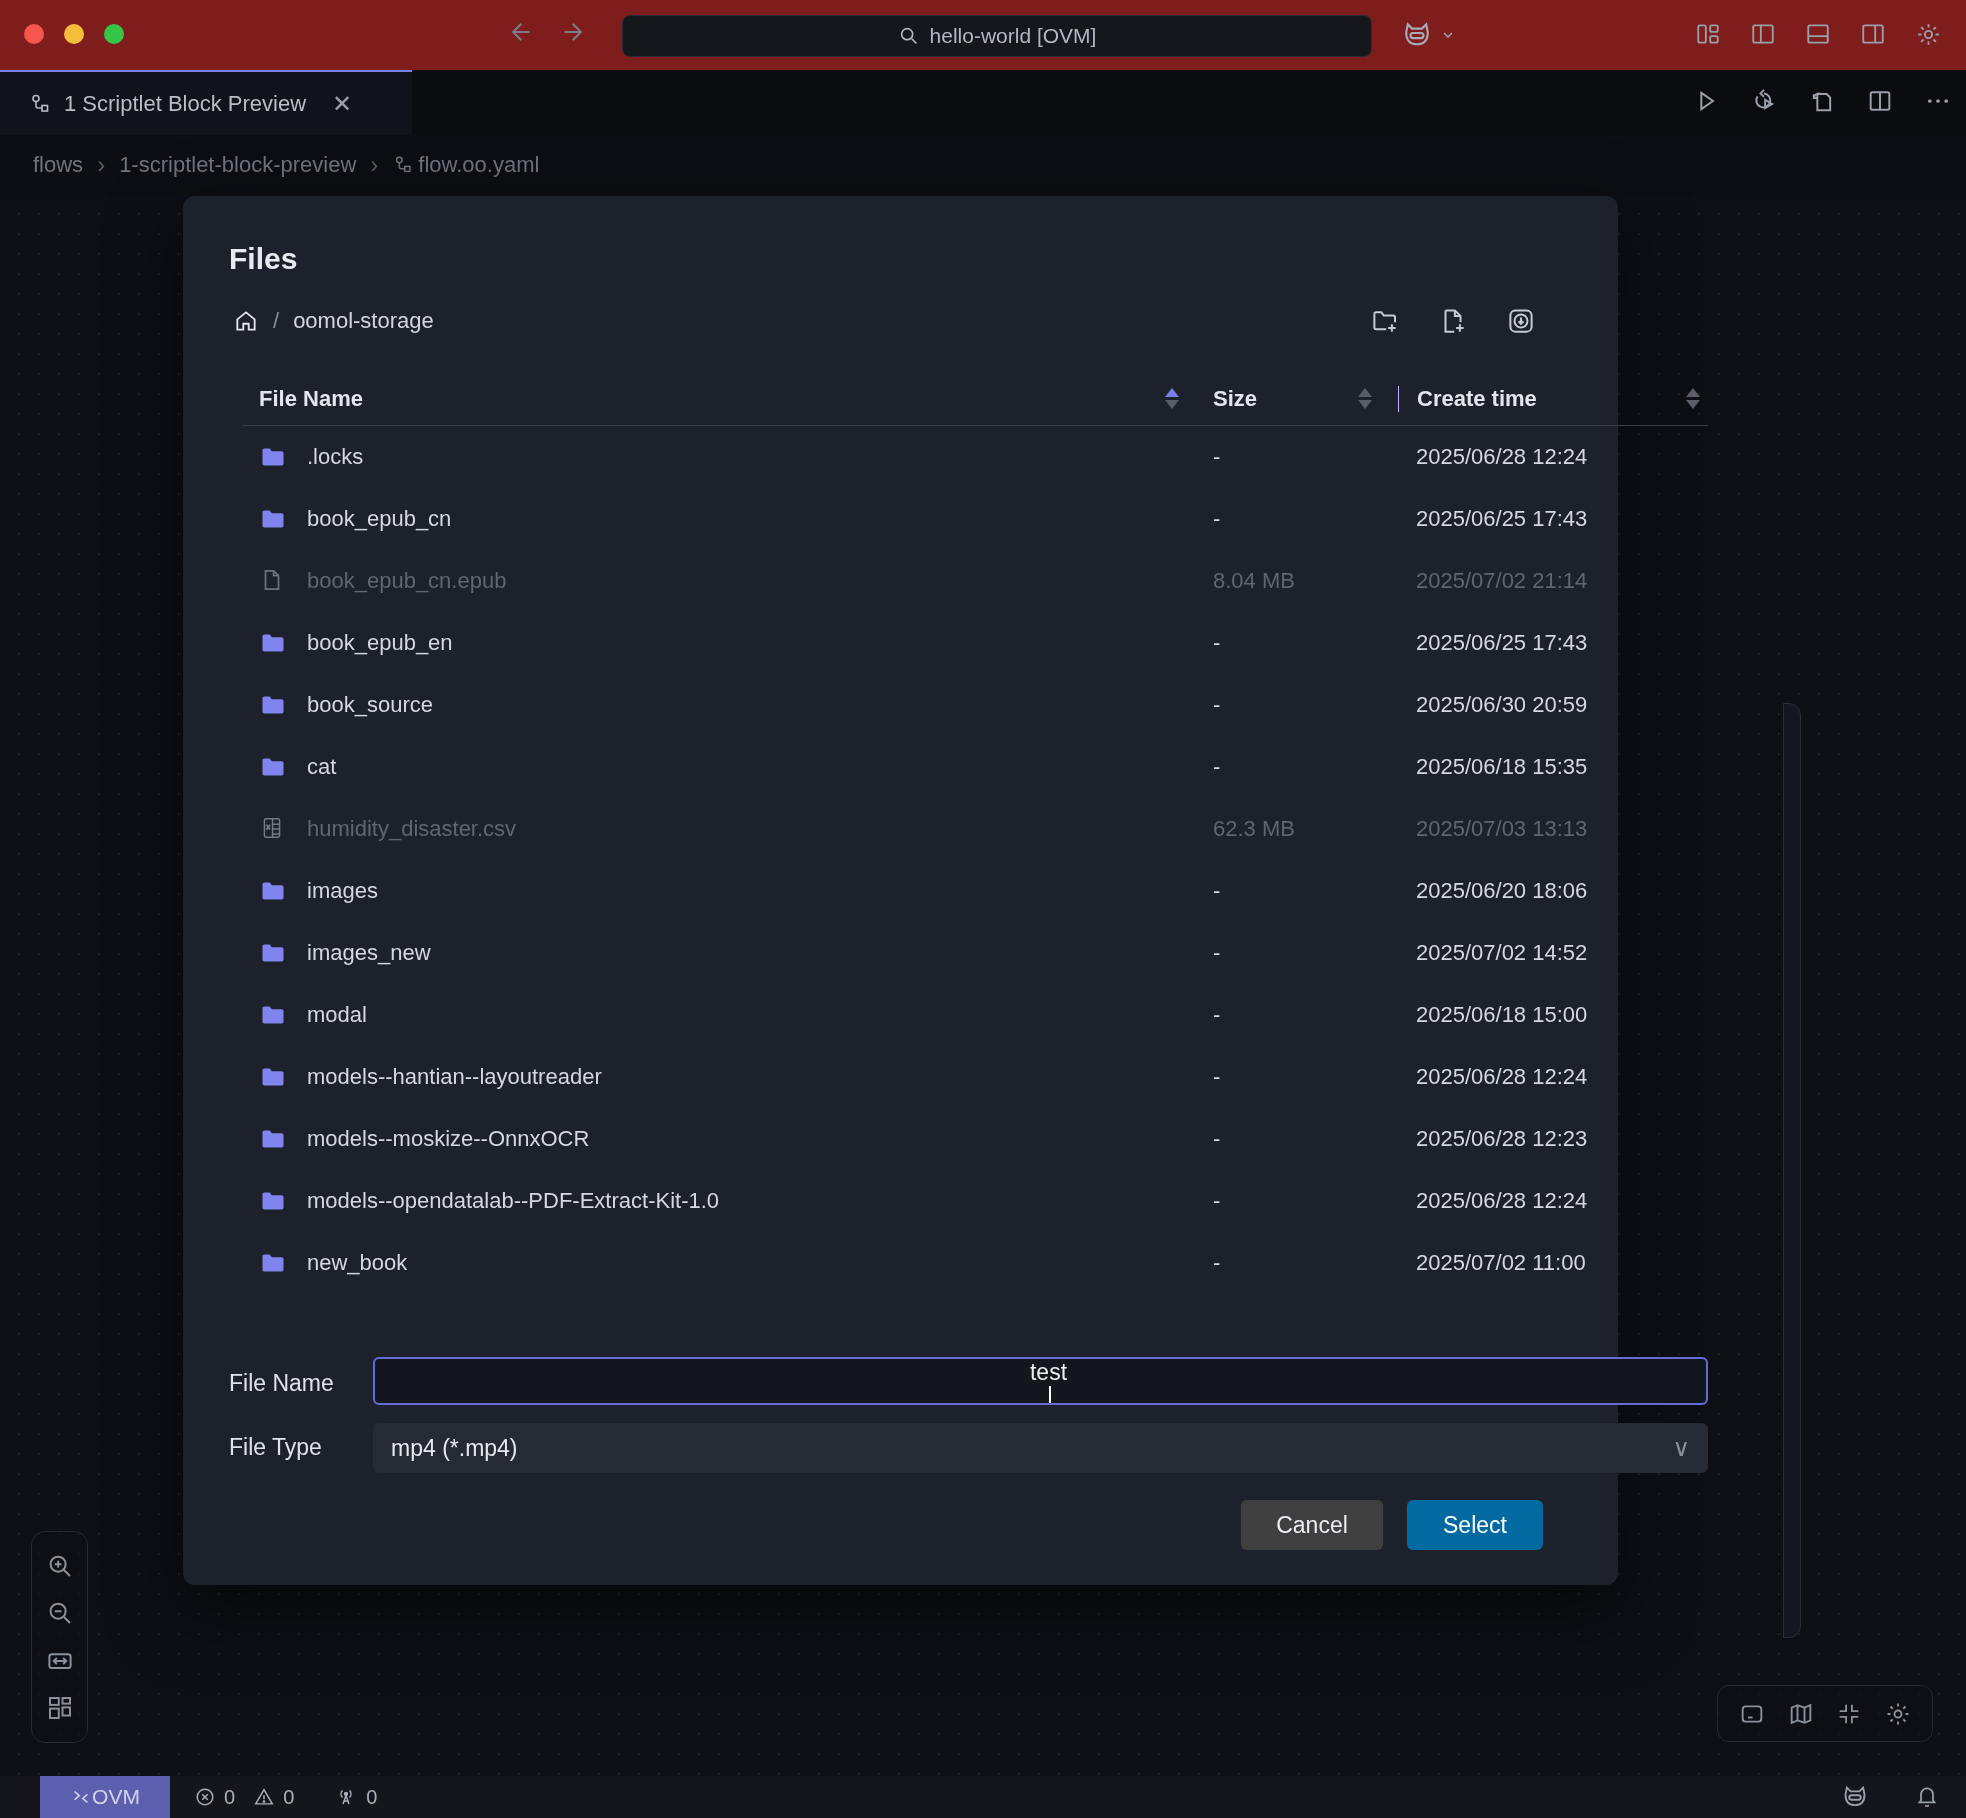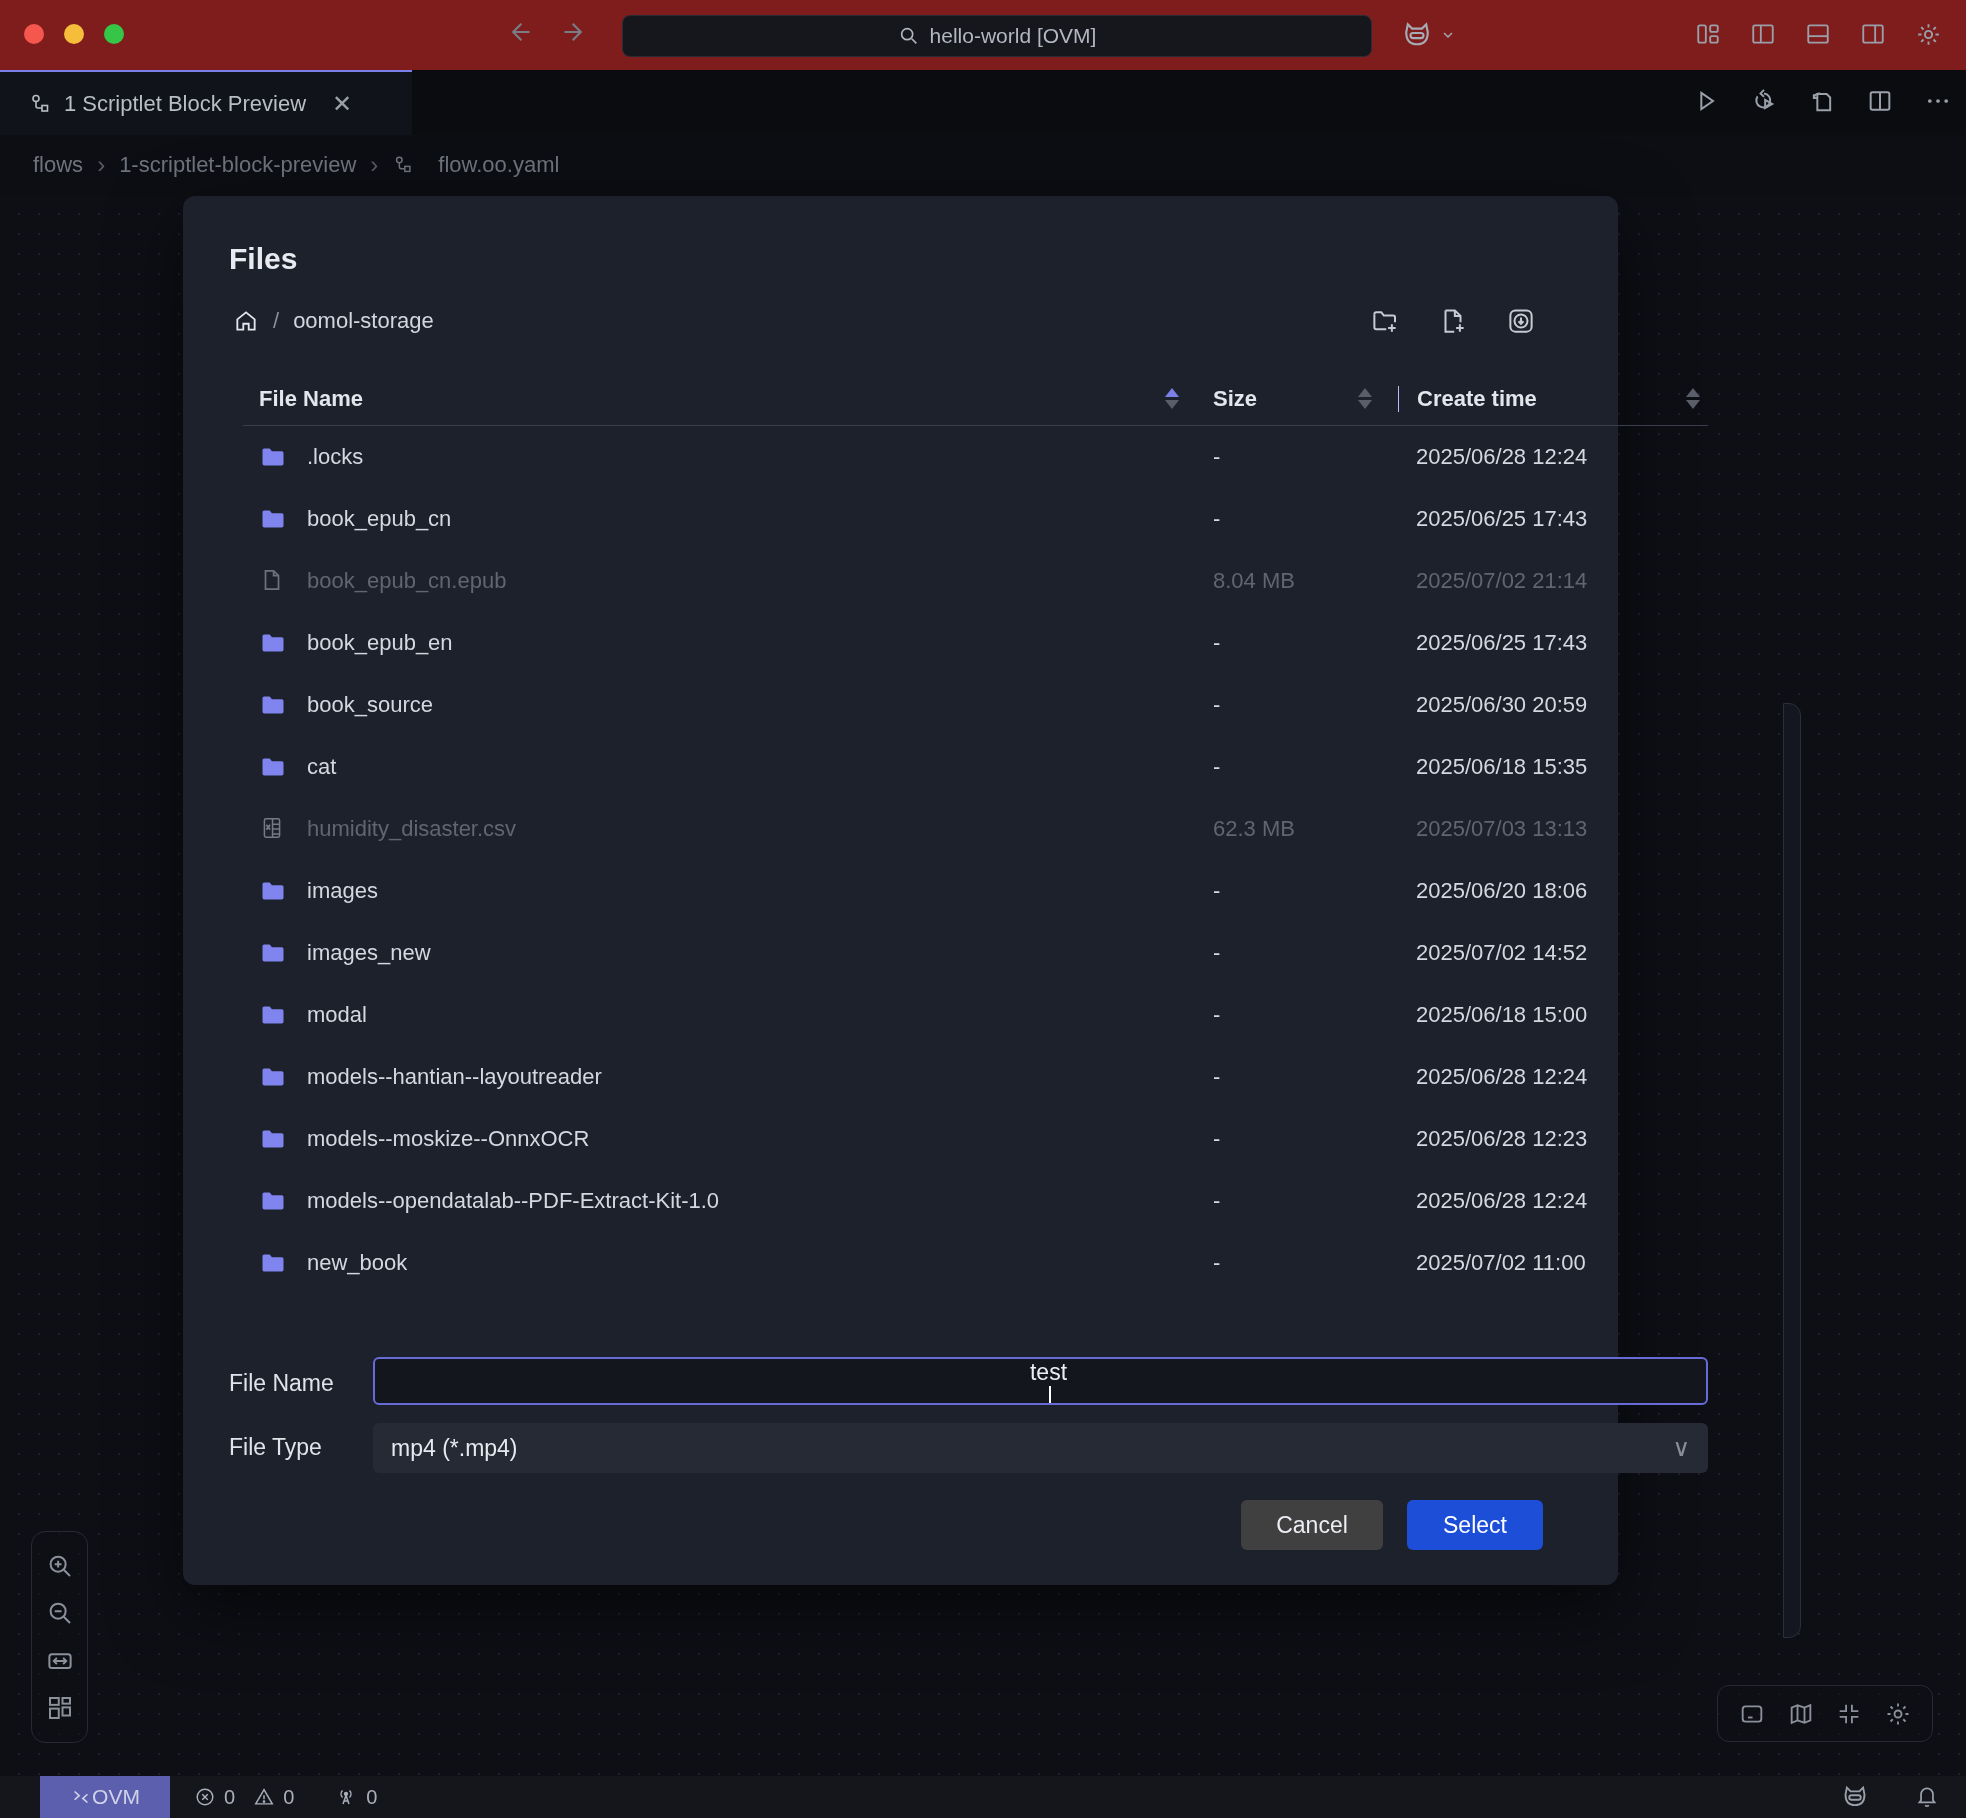--- a/index.html
+++ b/index.html
@@ -34,21 +34,21 @@
     display:flex; align-items:center; gap:12px; padding:0 20px 0 28px;
     color:#b9bdc6; font-size:22px;
   }
   .tab-close { margin-left:14px; color:#9aa0a8; font-size:24px; line-height:1; }
   .editor-actions { position:absolute; top:17px; left:1692px; display:flex; gap:30px; color:#9aa0aa; }
 
   
   .breadcrumbbar { position:absolute; top:135px; left:0; width:1966px; height:60px; background:#0c0e13;
     display:flex; align-items:center; gap:14px; padding-left:33px; color:#6e737d; font-size:22px; }
   .crumb-sep { color:#565b64; font-size:24px; }
-  .crumb-last { display:flex; align-items:center; gap:24px; }
+  .crumb-last { display:flex; align-items:center; gap:4px; }
 
   
   .canvas {
     position:absolute; top:195px; left:0; width:1966px; height:1581px; background:#0d0f15;
     background-image:radial-gradient(circle, #1d212a 1.3px, transparent 1.4px);
     background-size:20px 20px; background-position:9px 9px;
   }
   .hidden-panel-edge {
     position:absolute; top:508px; left:1783px; width:18px; height:935px;
     background:#141720; border:1px solid #2b2f39; border-radius:0 12px 12px 0;
@@ -99,21 +99,21 @@
   .caret-bar { width:2px; height:28px; background:#ffffff; margin-left:2px; }
   .ftype-select {
     position:absolute; top:1227px; left:190px; width:1335px; height:50px;
     background:#262a34; border-radius:6px;
     display:flex; align-items:center; padding:0 18px; font-size:23px; color:#e6e9ef;
   }
   .ftype-select .chev { margin-left:auto; color:#8a8e98; font-size:24px; }
   .dlg-buttons { position:absolute; top:1304px; right:75px; display:flex; gap:24px; }
   .btn { height:50px; border-radius:6px; font-size:23px; display:flex; align-items:center; justify-content:center; }
   .btn-cancel { width:142px; background:#404040; color:#eceef3; }
-  .btn-select { width:136px; background:#1d4ed8; color:#ffffff; }
+  .btn-select { width:136px; background:#0369a1; color:#ffffff; }
 
   
   .left-tools {
     position:absolute; top:1531px; left:31px; width:57px; height:212px;
     border:1px solid #262a33; border-radius:14px; background:rgba(13,15,21,.6);
     display:flex; flex-direction:column; align-items:center; justify-content:space-around; padding:10px 0;
     color:#8b909a;
   }
   .br-tools {
     position:absolute; top:1685px; left:1717px; width:216px; height:57px;

